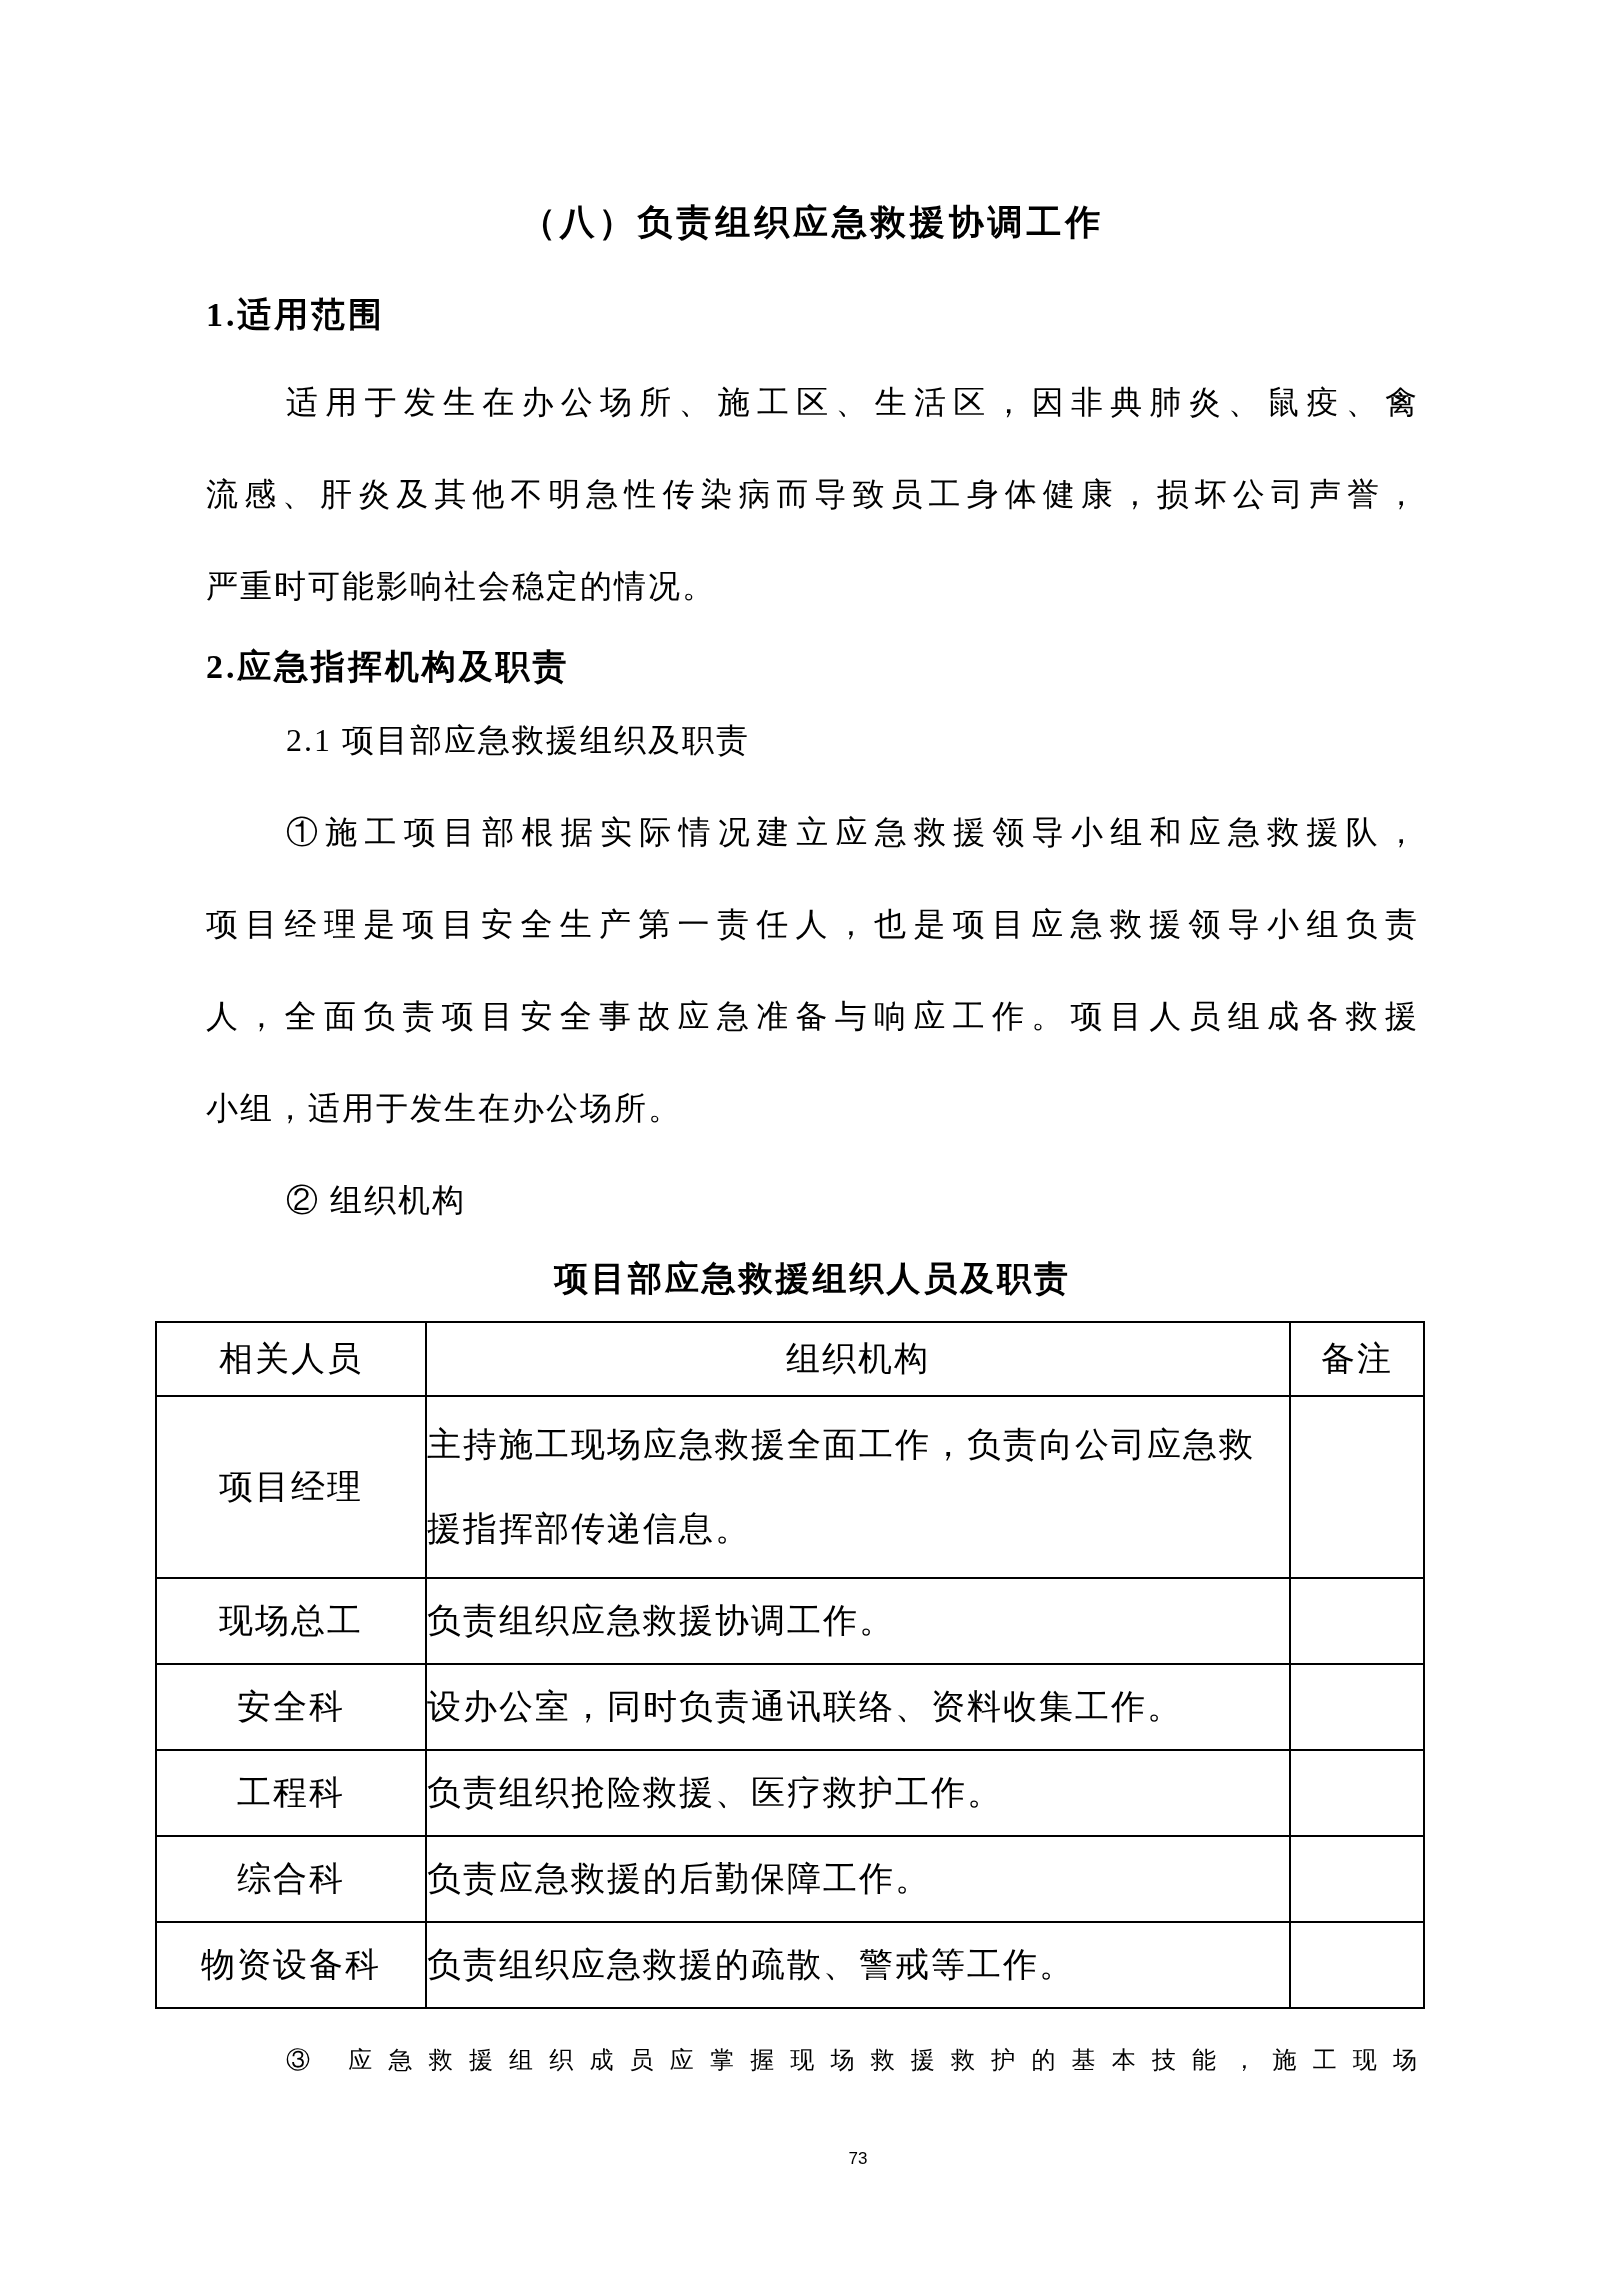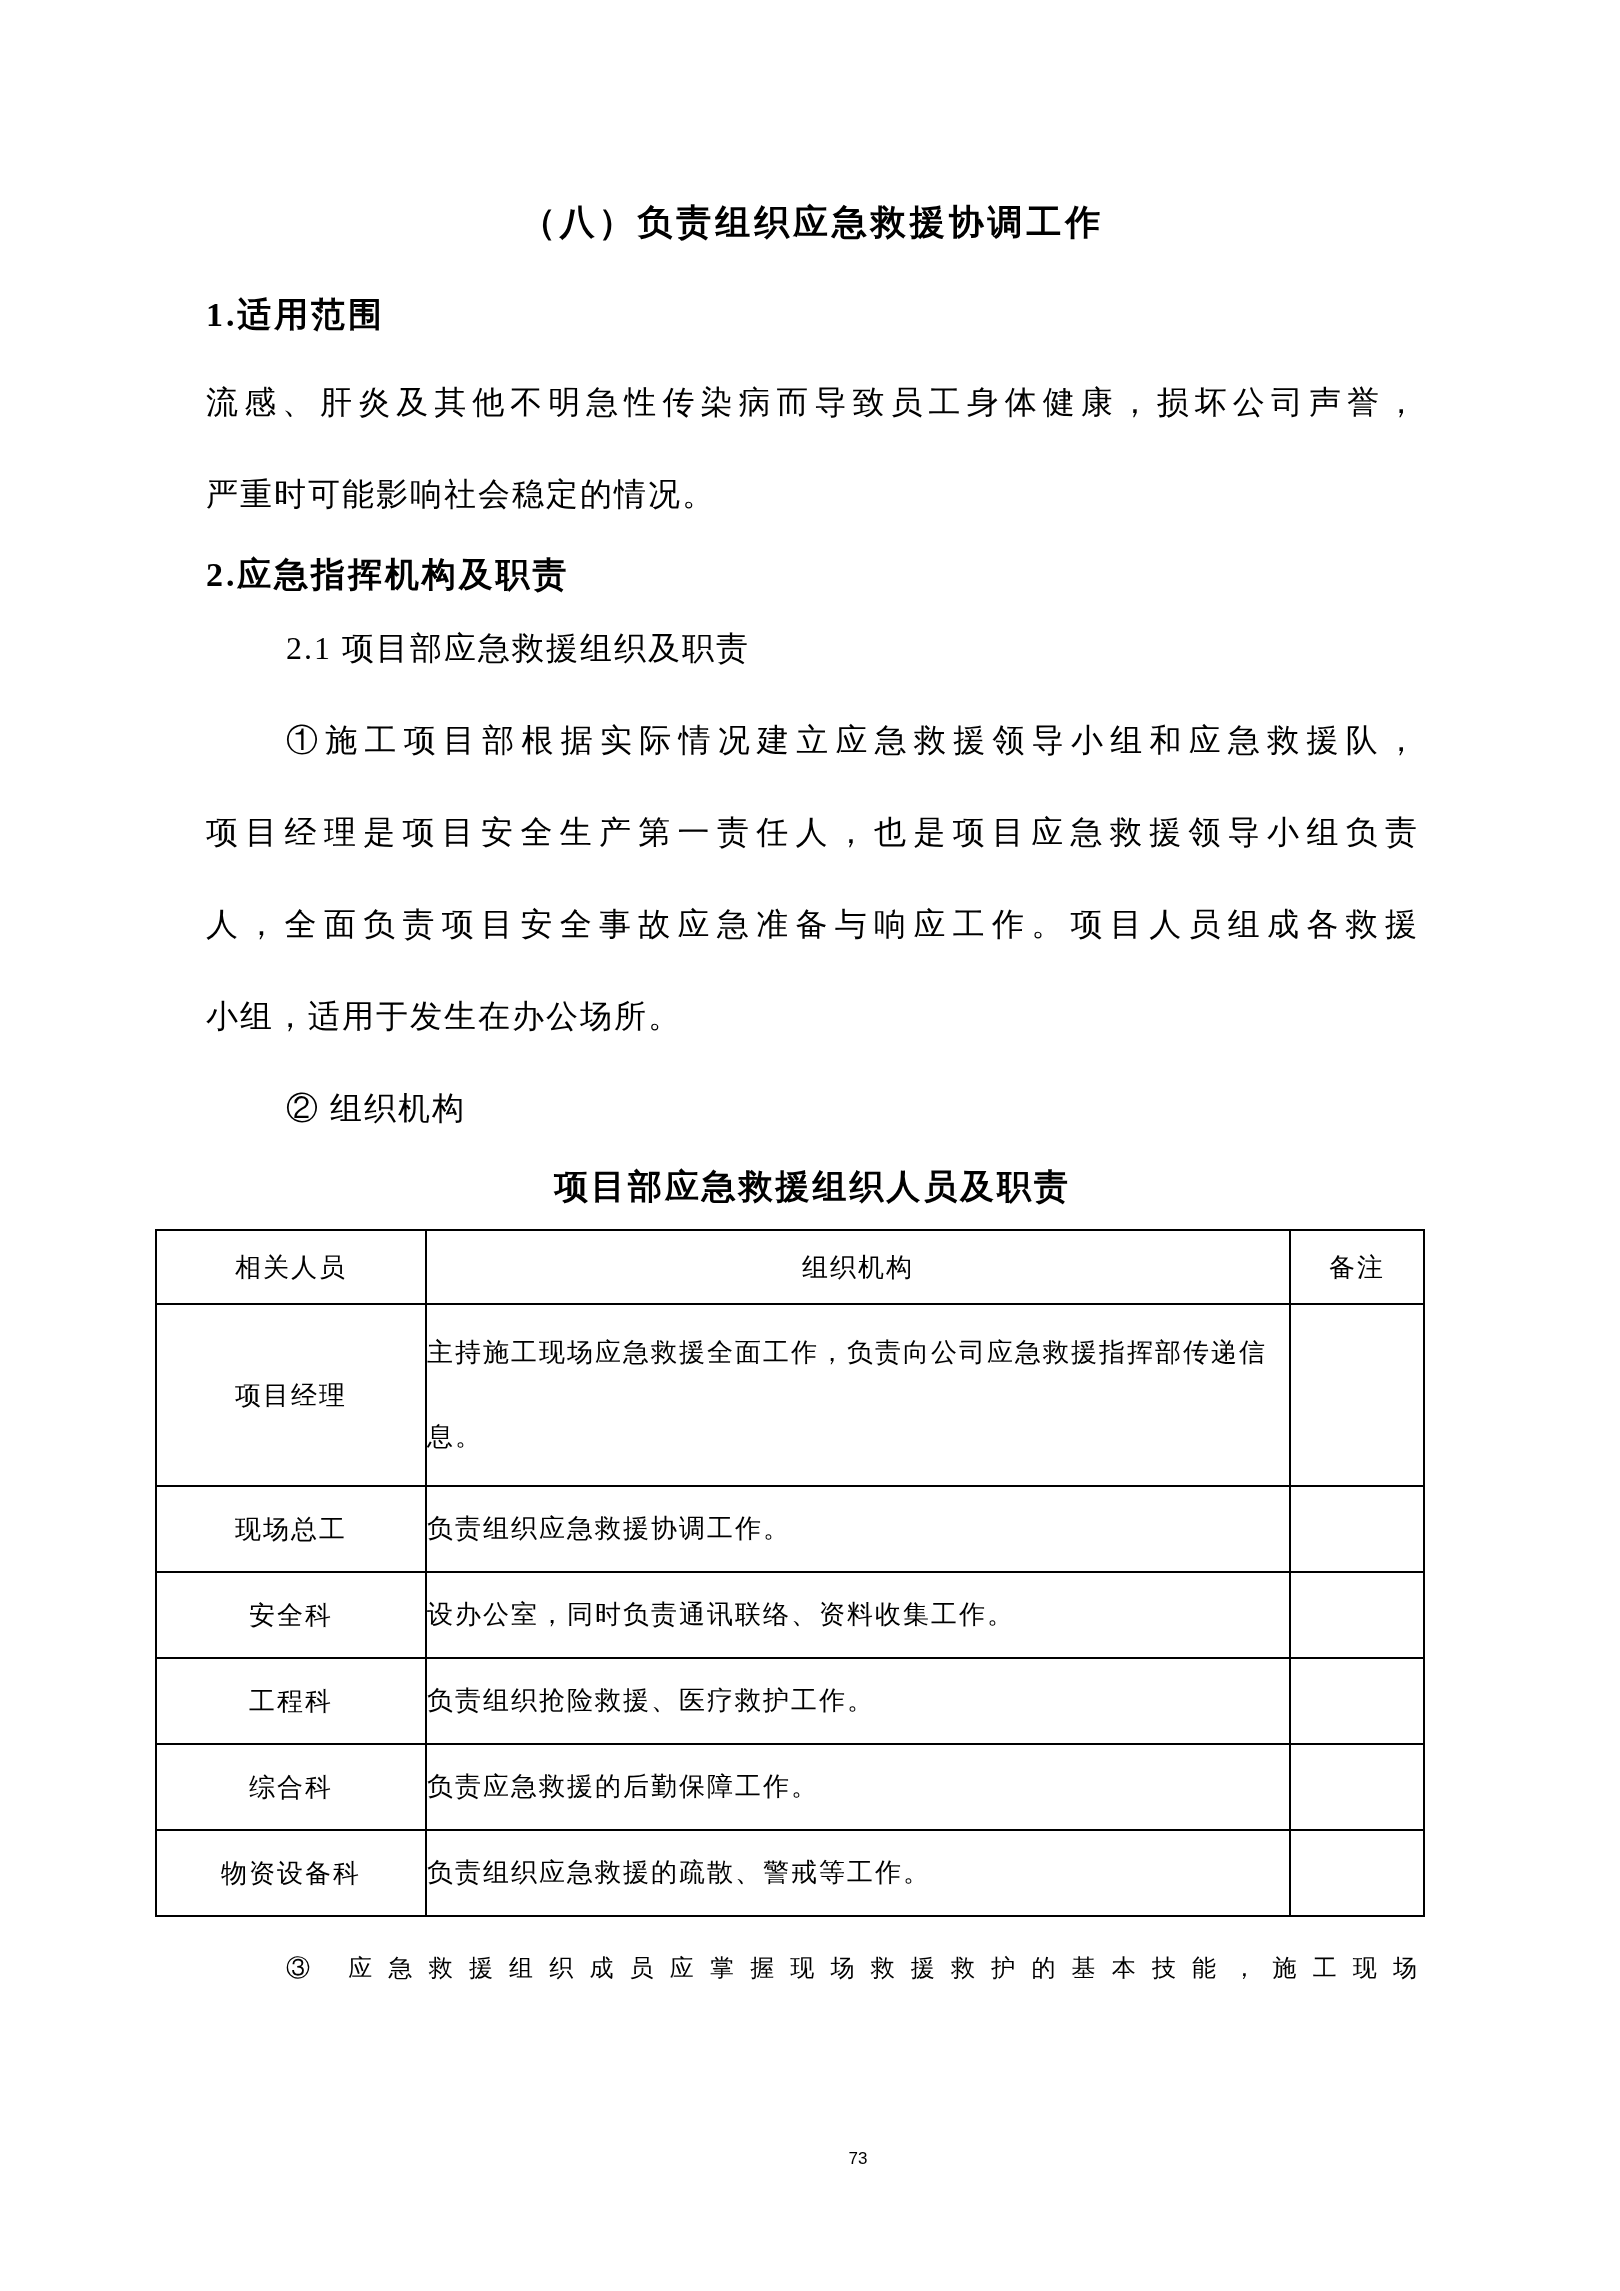--- a/index.html
+++ b/index.html
@@ -67,21 +67,21 @@
     margin: 13.7px 0 0 155px;
     width: 1268px;
     table-layout: fixed;
   }
   table.org-table col.c-person { width: 270px; }
   table.org-table col.c-duty   { width: 864px; }
   table.org-table col.c-note   { width: 134px; }
   table.org-table td, table.org-table th {
     border: 2px solid #000000;
     font-weight: 400;
-    font-size: 26px;
+    font-size: 34px;
     letter-spacing: 2px;
     vertical-align: middle;
     padding: 0;
   }
   table.org-table tr.head-row { height: 74px; }
   table.org-table tr.tall-row { height: 182px; }
   table.org-table tr.data-row { height: 86px; }
   .cell-center { text-align: center; }
   .cell-duty {
     text-align: left;
@@ -109,20 +109,21 @@
 <body>
 
 <div class="page">
   <div class="content">
 
     <div class="doc-title">（八）负责组织应急救援协调工作</div>
 
     <div class="h-num">1.适用范围</div>
 
     <div class="para">
+      <div class="body-line indent j">适用于发生在办公场所、施工区、生活区，因非典肺炎、鼠疫、禽</div>
       <div class="body-line j">流感、肝炎及其他不明急性传染病而导致员工身体健康，损坏公司声誉，</div>
       <div class="body-line">严重时可能影响社会稳定的情况。</div>
     </div>
 
     <div class="h-num second">2.应急指挥机构及职责</div>
 
     <div class="body-line indent">2.1 项目部应急救援组织及职责</div>
 
     <div>
       <div class="body-line indent j">①施工项目部根据实际情况建立应急救援领导小组和应急救援队，</div>

